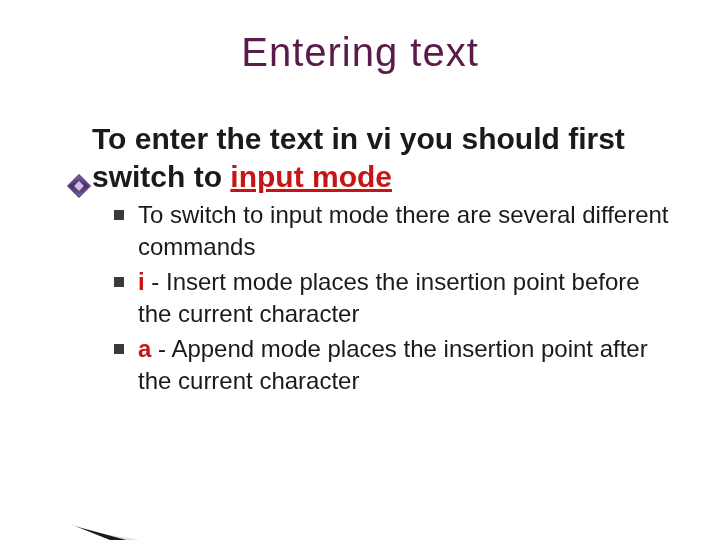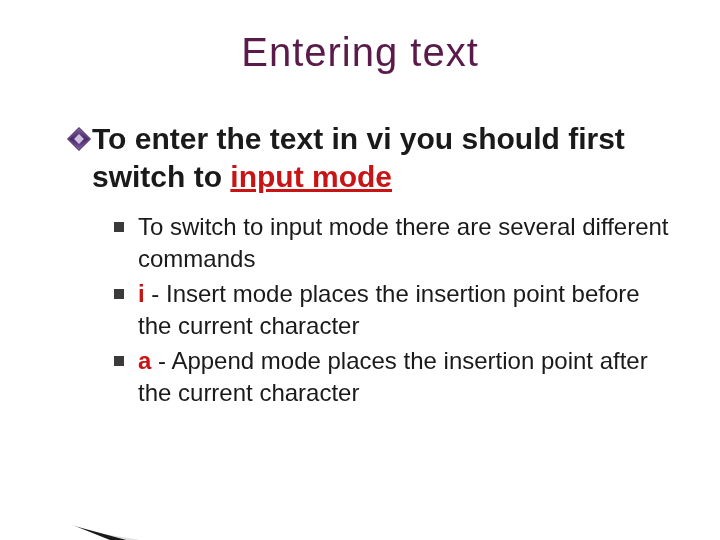--- a/index.html
+++ b/index.html
@@ -29,21 +29,21 @@
     color: #5a1a4a;
   }
   .body {
     position: absolute;
     top: 120px;
     left: 70px;
     width: 600px;
   }
   .l1 {
     display: flex;
-    align-items: flex-start;
+    align-items: flex-end;
   }
   .diamond {
     flex-shrink: 0;
     width: 18px;
     height: 18px;
     margin-top: 10px;
     margin-right: 4px;
     position: relative;
   }
   .diamond::before {
@@ -72,21 +72,21 @@
     font-weight: bold;
     line-height: 1.25;
     color: #1a1a1a;
   }
   .red-underline {
     color: #c81414;
     text-decoration: underline;
   }
   .l2-list {
     margin-left: 44px;
-    margin-top: 16px;
+    margin-top: 4px;
   }
   .l2 {
     display: flex;
     align-items: flex-start;
     font-size: 24px;
     line-height: 1.35;
     margin-bottom: 2px;
   }
   .square {
     flex-shrink: 0;

